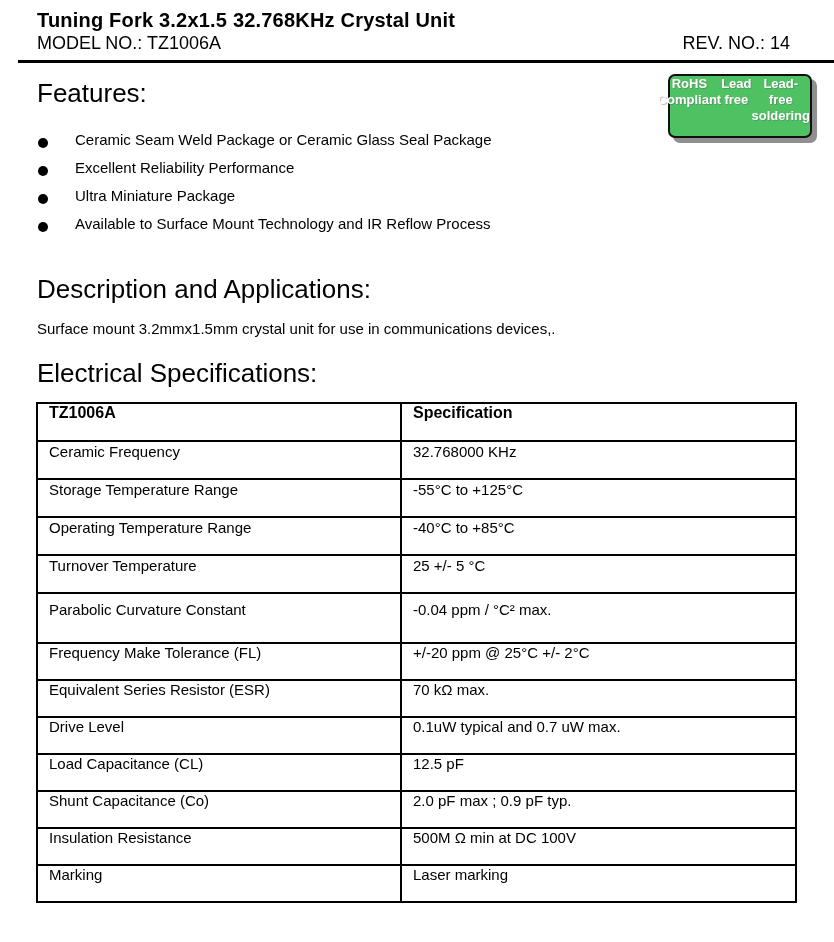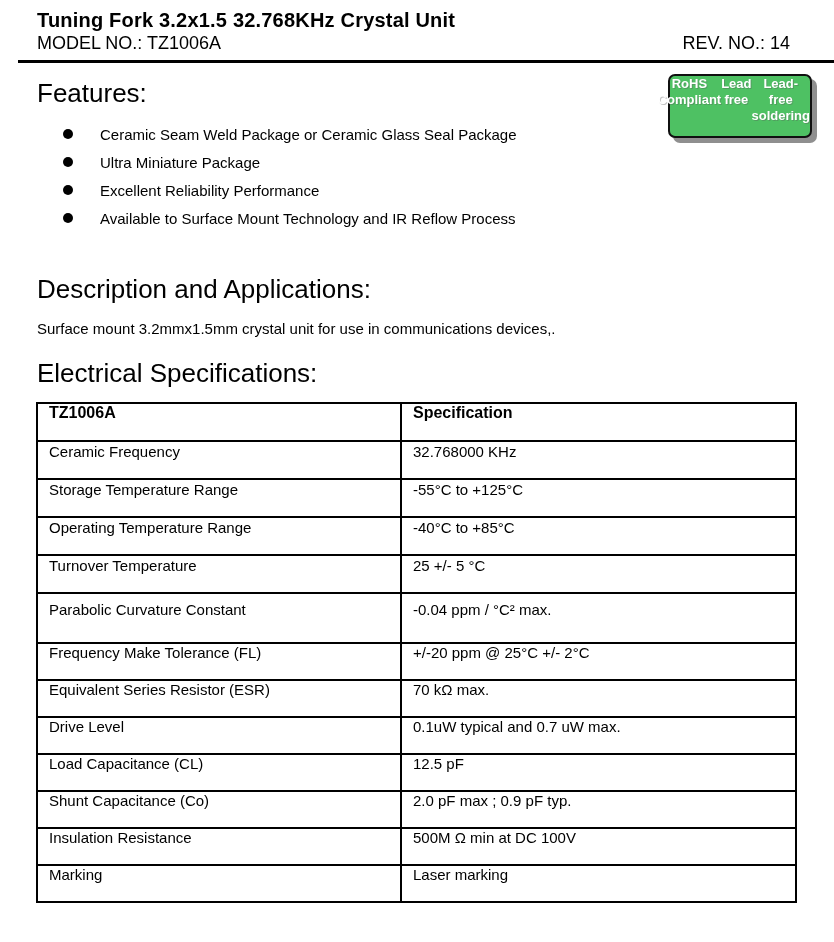--- a/index.html
+++ b/index.html
@@ -40,21 +40,21 @@
   }
 
   
   .section-heading { font-size:26px; line-height:30px; font-weight:normal; margin-left:37px; }
   .h-features { margin-top:15px; }
   .h-description { margin-top:42px; }
   .h-electrical { margin-top:21px; }
 
   
   .features-list { margin-top:12px; list-style:none; }
-  .feature-item { display:flex; align-items:center; height:28px;padding-left:25px; }
+  .feature-item { display:flex; align-items:flex-end; height:28px; }
   .bullet {
     width:10px; height:10px; flex:none;
     background:#000; border-radius:50%;
     margin-left:38px; margin-right:27px;
   }
   .feature-text { font-size:15px; }
 
   
   .description-text { margin:16px 0 0 37px; font-size:15px; line-height:17px; }
 
@@ -101,25 +101,25 @@
 
   <div class="section-heading h-features">Features:</div>
 
   <ul class="features-list">
     <li class="feature-item">
       <span class="bullet"></span>
       <span class="feature-text">Ceramic Seam Weld Package or Ceramic Glass Seal Package</span>
     </li>
     <li class="feature-item">
       <span class="bullet"></span>
-      <span class="feature-text">Ultra Miniature Package</span>
+      <span class="feature-text">Excellent Reliability Performance</span>
     </li>
     <li class="feature-item">
       <span class="bullet"></span>
-      <span class="feature-text">Excellent Reliability Performance</span>
+      <span class="feature-text">Ultra Miniature Package</span>
     </li>
     <li class="feature-item">
       <span class="bullet"></span>
       <span class="feature-text">Available to Surface Mount Technology and IR Reflow Process</span>
     </li>
   </ul>
 
   <div class="section-heading h-description">Description and Applications:</div>
   <p class="description-text">Surface mount 3.2mmx1.5mm crystal unit for use in communications devices,.</p>
 

